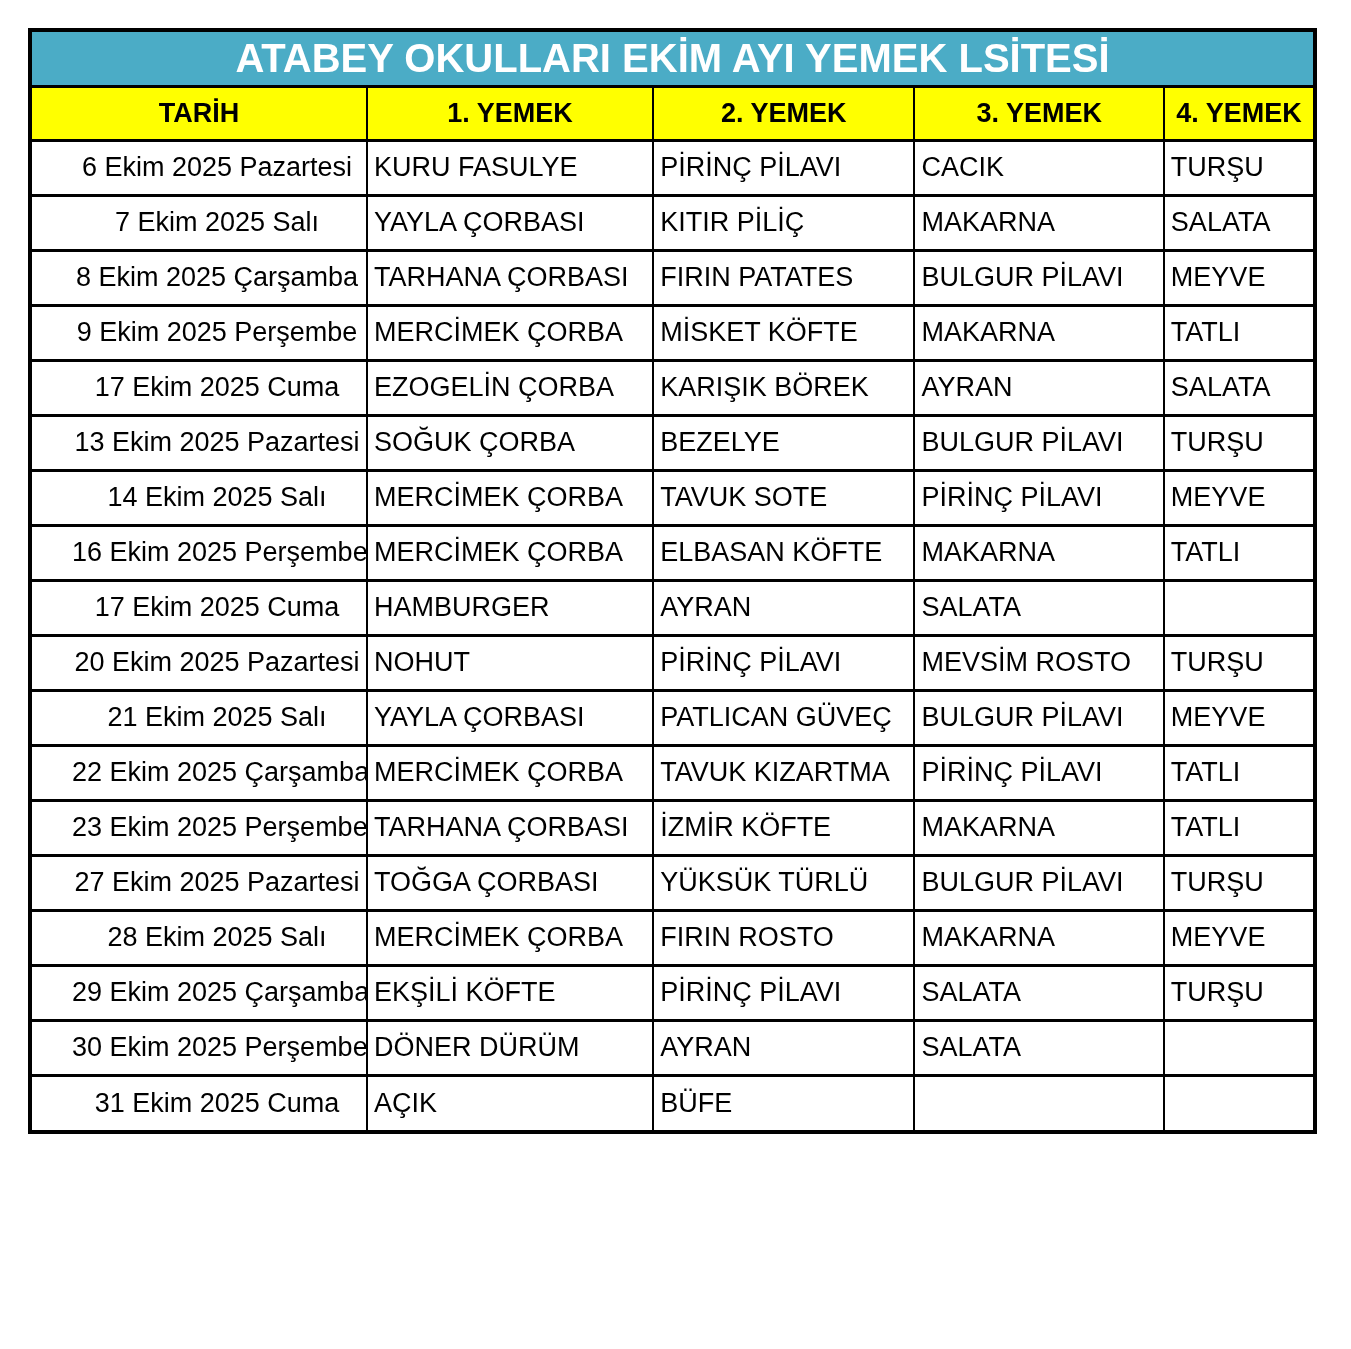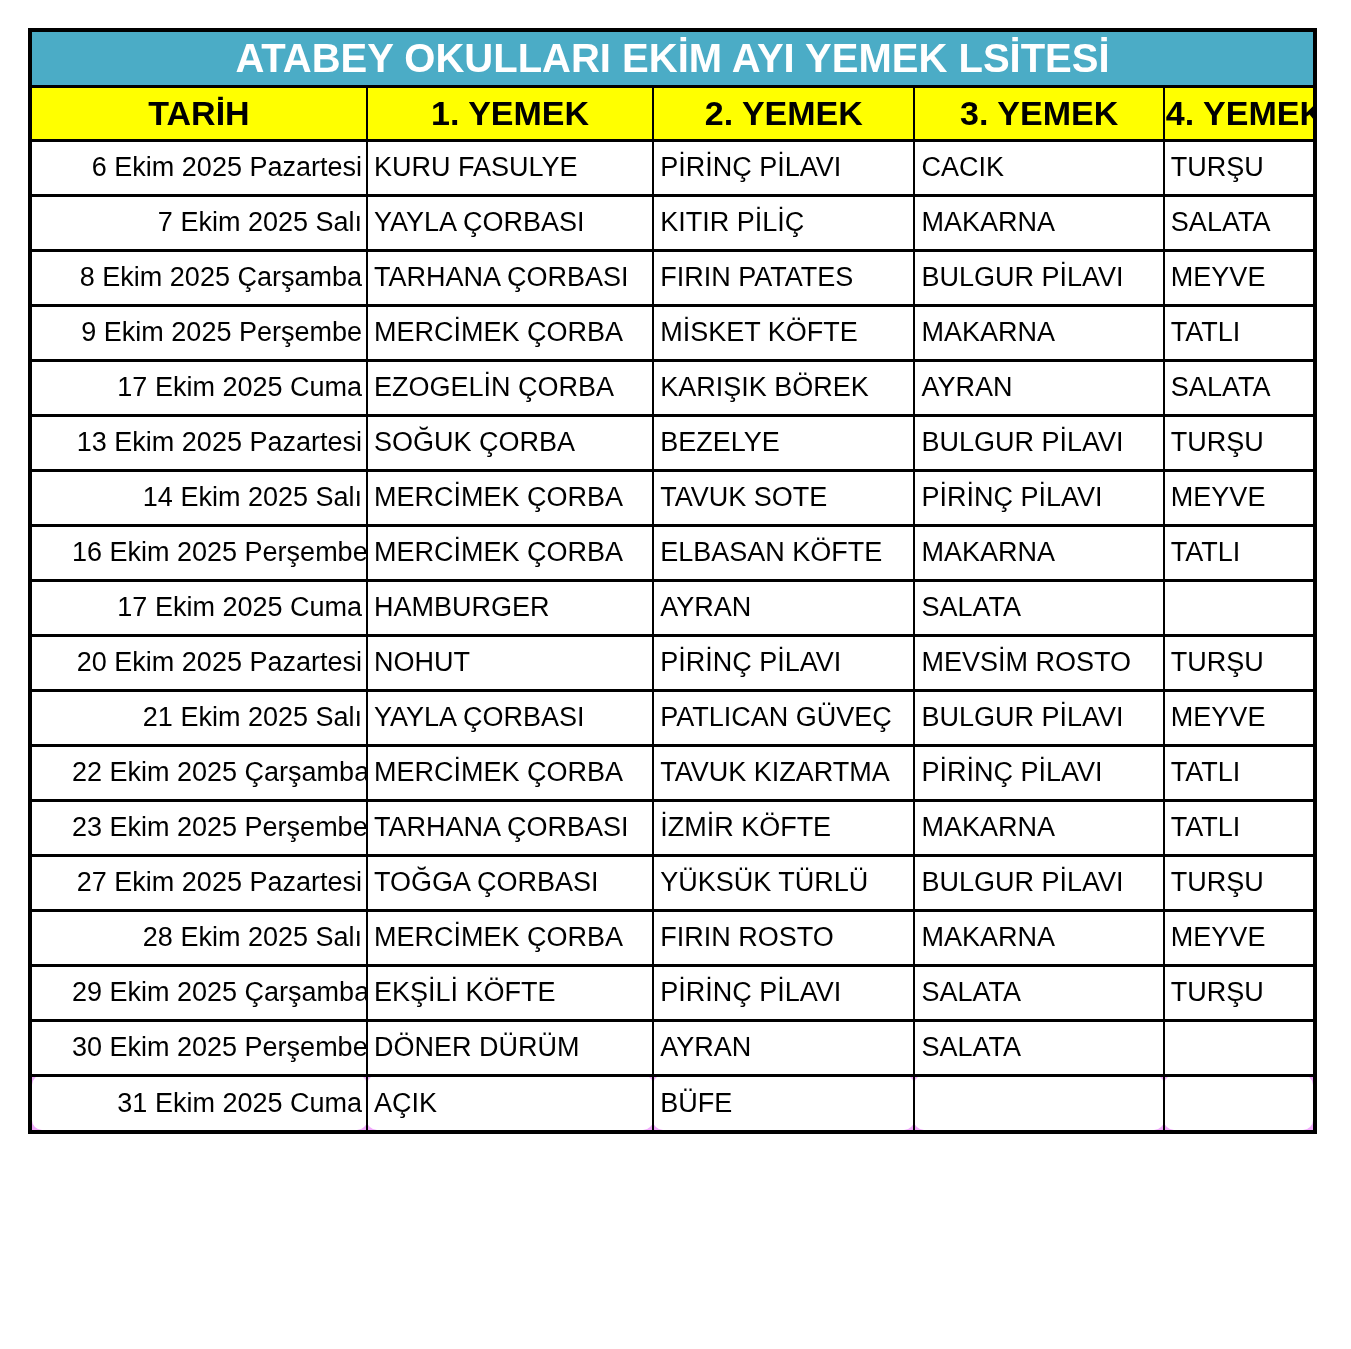--- a/index.html
+++ b/index.html
@@ -7,21 +7,21 @@
     padding: 0;
     background: #ffffff;
     font-family: "Liberation Sans", "DejaVu Sans", sans-serif;
     color: #000000;
   }
   .sheet {
     width: 1289px;
     margin: 28px 34px 39px 28px;
     border: 4px solid var(--border, #000);
     box-sizing: border-box;
-    background: #f0abfc;
+    background: #4d7c0f;
   }
   .title-bar {
     background: var(--title-bg, #4BACC6);
     color: var(--title-text, #fff);
     border-bottom: 3px solid var(--border, #000);
     height: 53px;
     line-height: 53px;
     text-align: center;
     font-weight: bold;
     font-size: 40px;
@@ -46,42 +46,42 @@
     border-bottom: 3px solid var(--border, #000);
     overflow: hidden;
     white-space: nowrap;
     vertical-align: middle;
     box-sizing: border-box;
   }
   th {
     background: var(--header-bg, #FFFF00);
     color: var(--header-text, #000);
     height: 52px;
-    font-size: 34px;
+    font-size: 27px;
     font-weight: bold;
     text-align: center;
     border-top-width: 0;
   }
   td {
     background: var(--cell-bg, #fff);
     color: var(--cell-text, #000);
     height: 55px;
     font-size: 27px;
     font-weight: normal;
   }
   td.date-cell {
-    text-align: right;
+    text-align: center;
     padding-right: 4px;
     padding-left: 40px;
   }
   td.food-cell {
     text-align: left;
     padding-left: 6px;
   }
-  tr:last-child td { border-bottom-width: 0; border-radius: 10px; }
+  tr:last-child td { border-bottom-width: 0; }
   th:first-child, td:first-child { border-left-width: 0; }
   th:last-child, td:last-child { border-right-width: 0; margin-left: 32px; }
 </style>
 </head>
 <body>
 
 <div class="sheet">
   <div class="title-bar">ATABEY OKULLARI EKİM AYI YEMEK LSİTESİ</div>
 
   <table class="menu">

